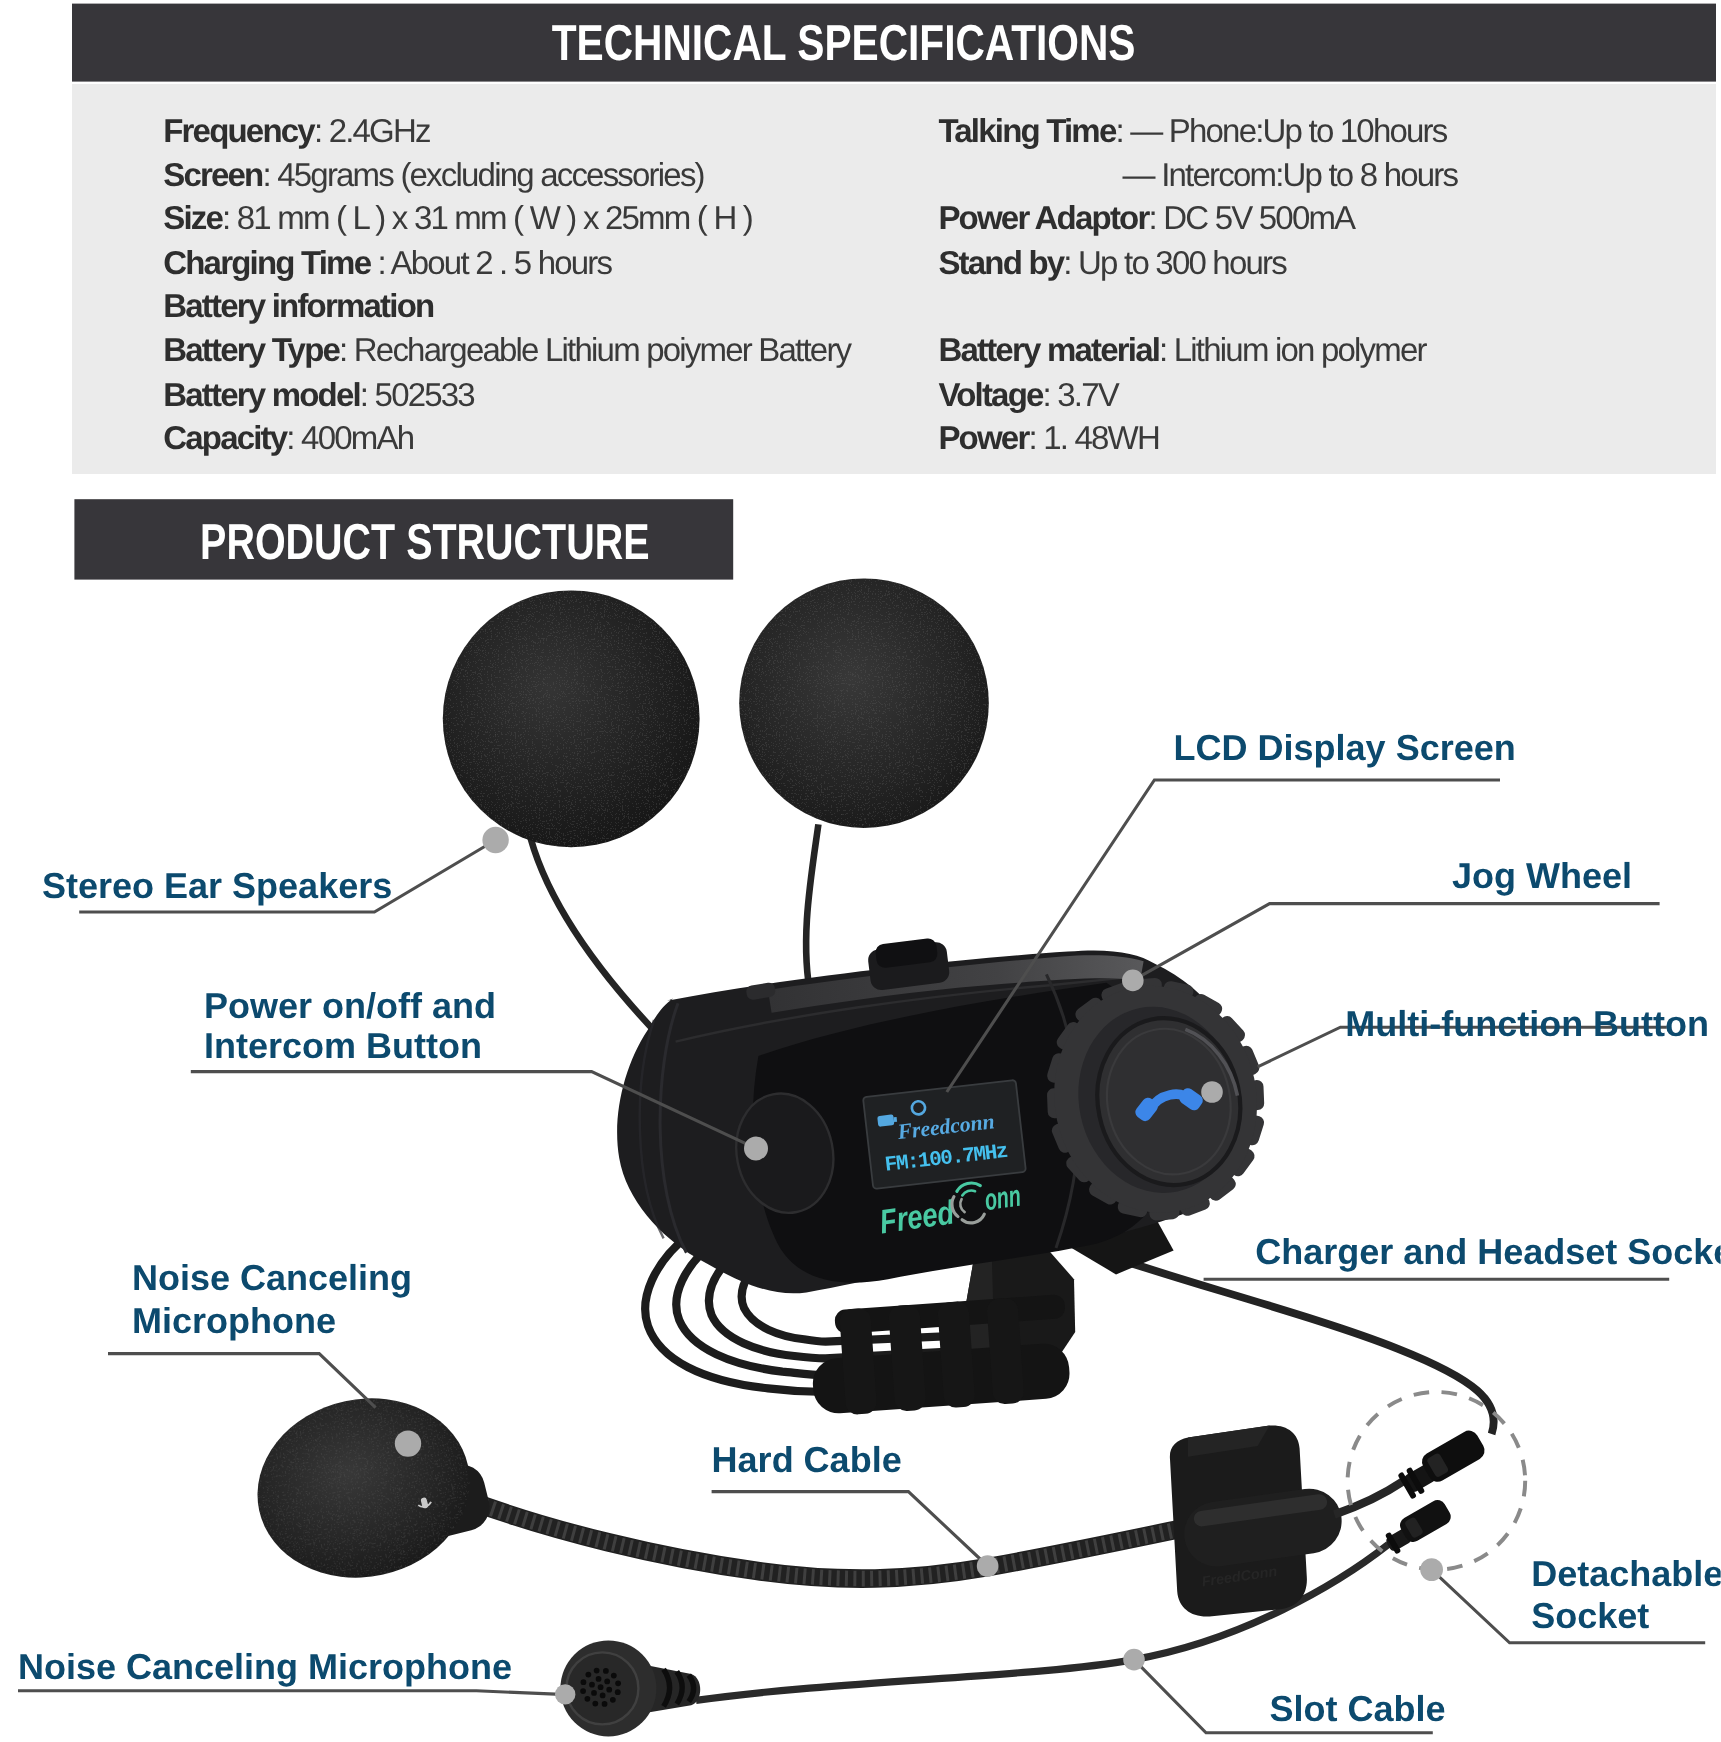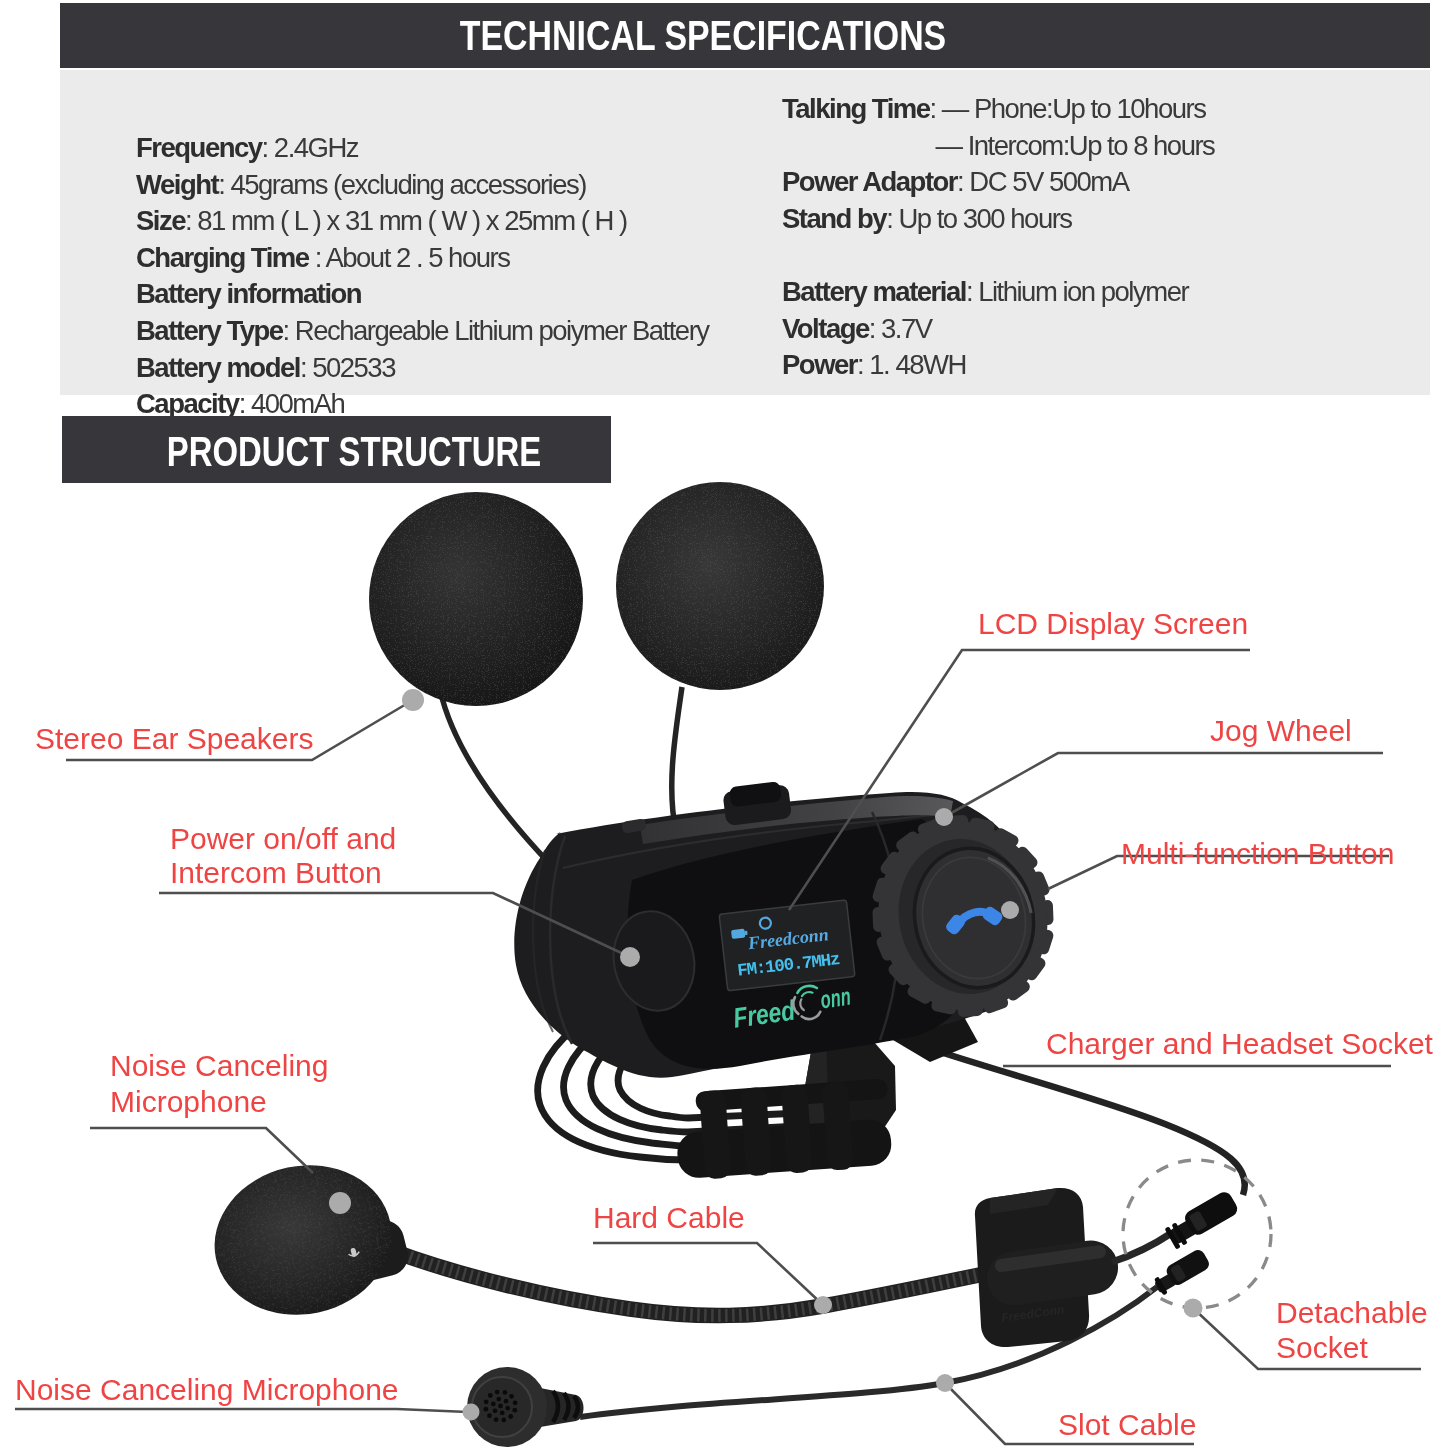--- a/index.html
+++ b/index.html
@@ -3,31 +3,31 @@
 <meta charset="utf-8">
 <style>
   html,body{margin:0;padding:0;background:#fff;}
   #page{position:relative;width:1434px;height:1452px;overflow:hidden;background:#fff;
         font-family:"Liberation Sans", sans-serif;}
   .banner{position:absolute;background:#37363a;}
   .bannertext{position:absolute;color:#fff;font-weight:bold;white-space:nowrap;}
   #specbox{position:absolute;left:60px;top:70px;width:1370px;height:325px;background:#ebebeb;}
   .spec{position:absolute;font-size:27.5px;line-height:36.6px;color:#3a3a3a;white-space:pre;letter-spacing:-1.5px;}
   .spec b{color:#2e2e2e;}
-  .lbl{position:absolute;font-size:30px;color:#ef4444;white-space:nowrap;line-height:36px;}
+  .lbl{position:absolute;font-size:30px;color:#0c4a6e;white-space:nowrap;line-height:36px;font-weight:bold;}
 </style>
 </head>
 <body>
 <div id="page">
   <div class="banner" style="left:60px;top:3px;width:1370px;height:65px;"></div>
   <div class="bannertext" id="bt1" style="left:703px;top:12px;font-size:42px;transform:translateX(-50%) scaleX(0.807);transform-origin:center;">TECHNICAL SPECIFICATIONS</div>
 
   <div id="specbox"></div>
-  <div class="spec" style="left:136px;top:91px;margin-top:39px;"><b>Frequency</b>: 2.4GHz
-<b>Weight</b>: 45grams (excluding accessories)
+  <div class="spec" style="left:136px;top:91px;"><b>Frequency</b>: 2.4GHz
+<b>Screen</b>: 45grams (excluding accessories)
 <b>Size</b>: 81 mm ( L ) x 31 mm ( W ) x 25mm ( H )
 <b>Charging Time</b> : About 2 . 5 hours
 <b>Battery information</b>
 <b>Battery Type</b>: Rechargeable Lithium poiymer Battery
 <b>Battery model</b>: 502533
 <b>Capacity</b>: 400mAh</div>
   <div class="spec" style="left:782px;top:91px;"><b>Talking Time</b>: — Phone:Up to 10hours
                          — Intercom:Up to 8 hours
 <b>Power Adaptor</b>: DC 5V 500mA
 <b>Stand by</b>: Up to 300 hours

